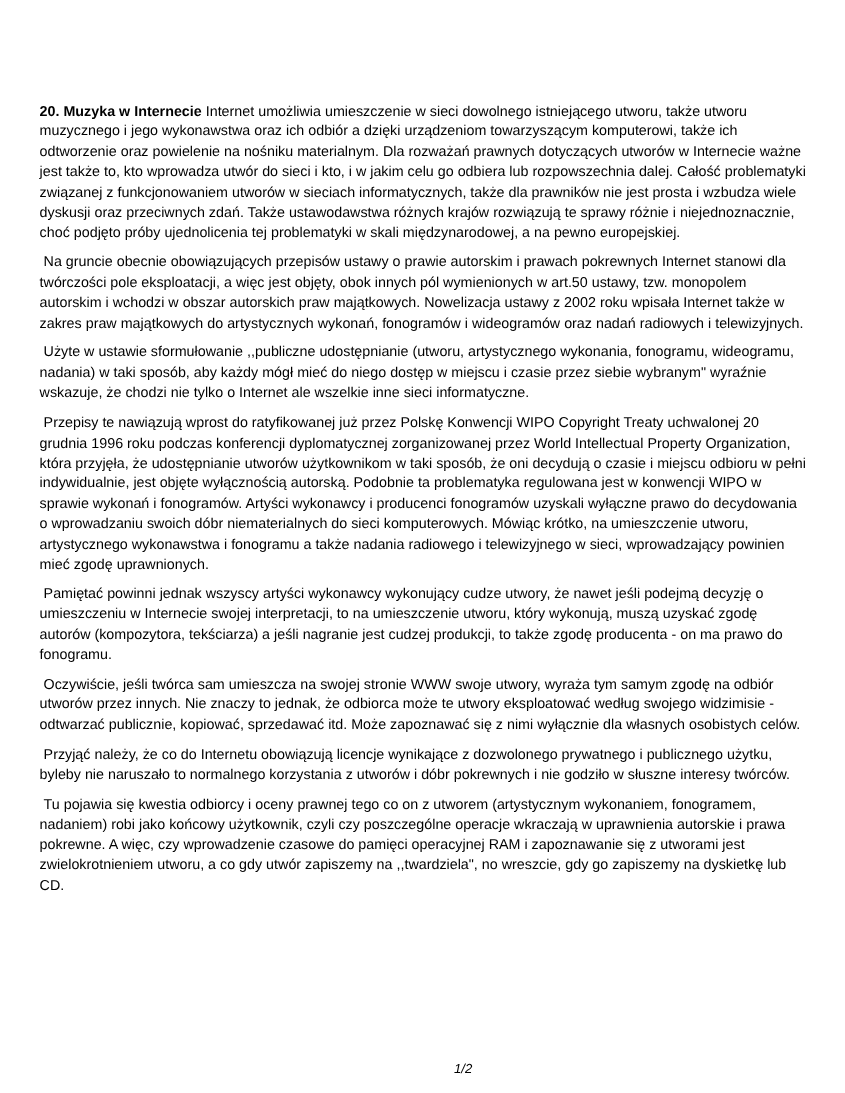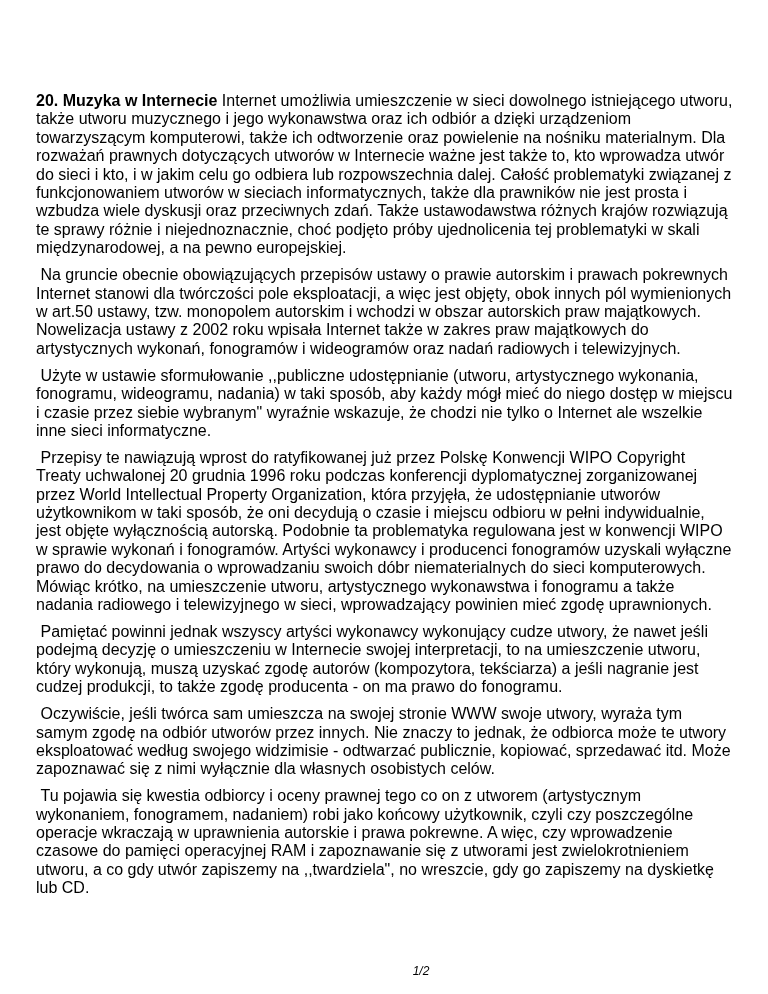--- a/index.html
+++ b/index.html
@@ -16,21 +16,21 @@
     overflow: hidden;
   }
   .doc-page {
     position: absolute;
     top: 92px;
     left: 36px;
     width: 698px;
   }
   .para {
     margin: 0 0 8.5px 0;
-    font-size: 16px;
+    font-size: 13px;
     line-height: 18.4px;
     white-space: pre-wrap;
     text-align: left;
   }
   .para strong {
     font-weight: bold;
   }
   .page-footer {
     position: absolute;
     top: 963px;
@@ -46,16 +46,17 @@
 </head>
 <body>
 
 <div class="doc-page">
     <p class="para"><strong>20. Muzyka w Internecie</strong> Internet umożliwia umieszczenie w sieci dowolnego istniejącego utworu, także utworu muzycznego i jego wykonawstwa oraz ich odbiór a dzięki urządzeniom towarzyszącym komputerowi, także ich odtworzenie oraz powielenie na nośniku materialnym. Dla rozważań prawnych dotyczących utworów w Internecie ważne jest także to, kto wprowadza utwór do sieci i kto, i w jakim celu go odbiera lub rozpowszechnia dalej. Całość problematyki związanej z funkcjonowaniem utworów w sieciach informatycznych, także dla prawników nie jest prosta i wzbudza wiele dyskusji oraz przeciwnych zdań. Także ustawodawstwa różnych krajów rozwiązują te sprawy różnie i niejednoznacznie, choć podjęto próby ujednolicenia tej problematyki w skali międzynarodowej, a na pewno europejskiej.</p>
     <p class="para"> Na gruncie obecnie obowiązujących przepisów ustawy o prawie autorskim i prawach pokrewnych Internet stanowi dla twórczości pole eksploatacji, a więc jest objęty, obok innych pól wymienionych w art.50 ustawy, tzw. monopolem autorskim i wchodzi w obszar autorskich praw majątkowych. Nowelizacja ustawy z 2002 roku wpisała Internet także w zakres praw majątkowych do artystycznych wykonań, fonogramów i wideogramów oraz nadań radiowych i telewizyjnych.</p>
     <p class="para"> Użyte w ustawie sformułowanie ,,publiczne udostępnianie (utworu, artystycznego wykonania, fonogramu, wideogramu, nadania) w taki sposób, aby każdy mógł mieć do niego dostęp w miejscu i czasie przez siebie wybranym" wyraźnie wskazuje, że chodzi nie tylko o Internet ale wszelkie inne sieci informatyczne.</p>
     <p class="para"> Przepisy te nawiązują wprost do ratyfikowanej już przez Polskę Konwencji WIPO Copyright Treaty uchwalonej 20 grudnia 1996 roku podczas konferencji dyplomatycznej zorganizowanej przez World Intellectual Property Organization, która przyjęła, że udostępnianie utworów użytkownikom w taki sposób, że oni decydują o czasie i miejscu odbioru w pełni indywidualnie, jest objęte wyłącznością autorską. Podobnie ta problematyka regulowana jest w konwencji WIPO w sprawie wykonań i fonogramów. Artyści wykonawcy i producenci fonogramów uzyskali wyłączne prawo do decydowania o wprowadzaniu swoich dóbr niematerialnych do sieci komputerowych. Mówiąc krótko, na umieszczenie utworu, artystycznego wykonawstwa i fonogramu a także nadania radiowego i telewizyjnego w sieci, wprowadzający powinien mieć zgodę uprawnionych.</p>
     <p class="para"> Pamiętać powinni jednak wszyscy artyści wykonawcy wykonujący cudze utwory, że nawet jeśli podejmą decyzję o umieszczeniu w Internecie swojej interpretacji, to na umieszczenie utworu, który wykonują, muszą uzyskać zgodę autorów (kompozytora, tekściarza) a jeśli nagranie jest cudzej produkcji, to także zgodę producenta - on ma prawo do fonogramu.</p>
     <p class="para"> Oczywiście, jeśli twórca sam umieszcza na swojej stronie WWW swoje utwory, wyraża tym samym zgodę na odbiór utworów przez innych. Nie znaczy to jednak, że odbiorca może te utwory eksploatować według swojego widzimisie - odtwarzać publicznie, kopiować, sprzedawać itd. Może zapoznawać się z nimi wyłącznie dla własnych osobistych celów.</p>
+    <p class="para"> Przyjąć należy, że co do Internetu obowiązują licencje wynikające z dozwolonego prywatnego i publicznego użytku, byleby nie naruszało to normalnego korzystania z utworów i dóbr pokrewnych i nie godziło w słuszne interesy twórców.</p>
     <p class="para"> Tu pojawia się kwestia odbiorcy i oceny prawnej tego co on z utworem (artystycznym wykonaniem, fonogramem, nadaniem) robi jako końcowy użytkownik, czyli czy poszczególne operacje wkraczają w uprawnienia autorskie i prawa pokrewne. A więc, czy wprowadzenie czasowe do pamięci operacyjnej RAM i zapoznawanie się z utworami jest zwielokrotnieniem utworu, a co gdy utwór zapiszemy na ,,twardziela", no wreszcie, gdy go zapiszemy na dyskietkę lub CD.</p>
   </div>
 
 <div class="page-footer">1/2</div>
 
 </body></html>

